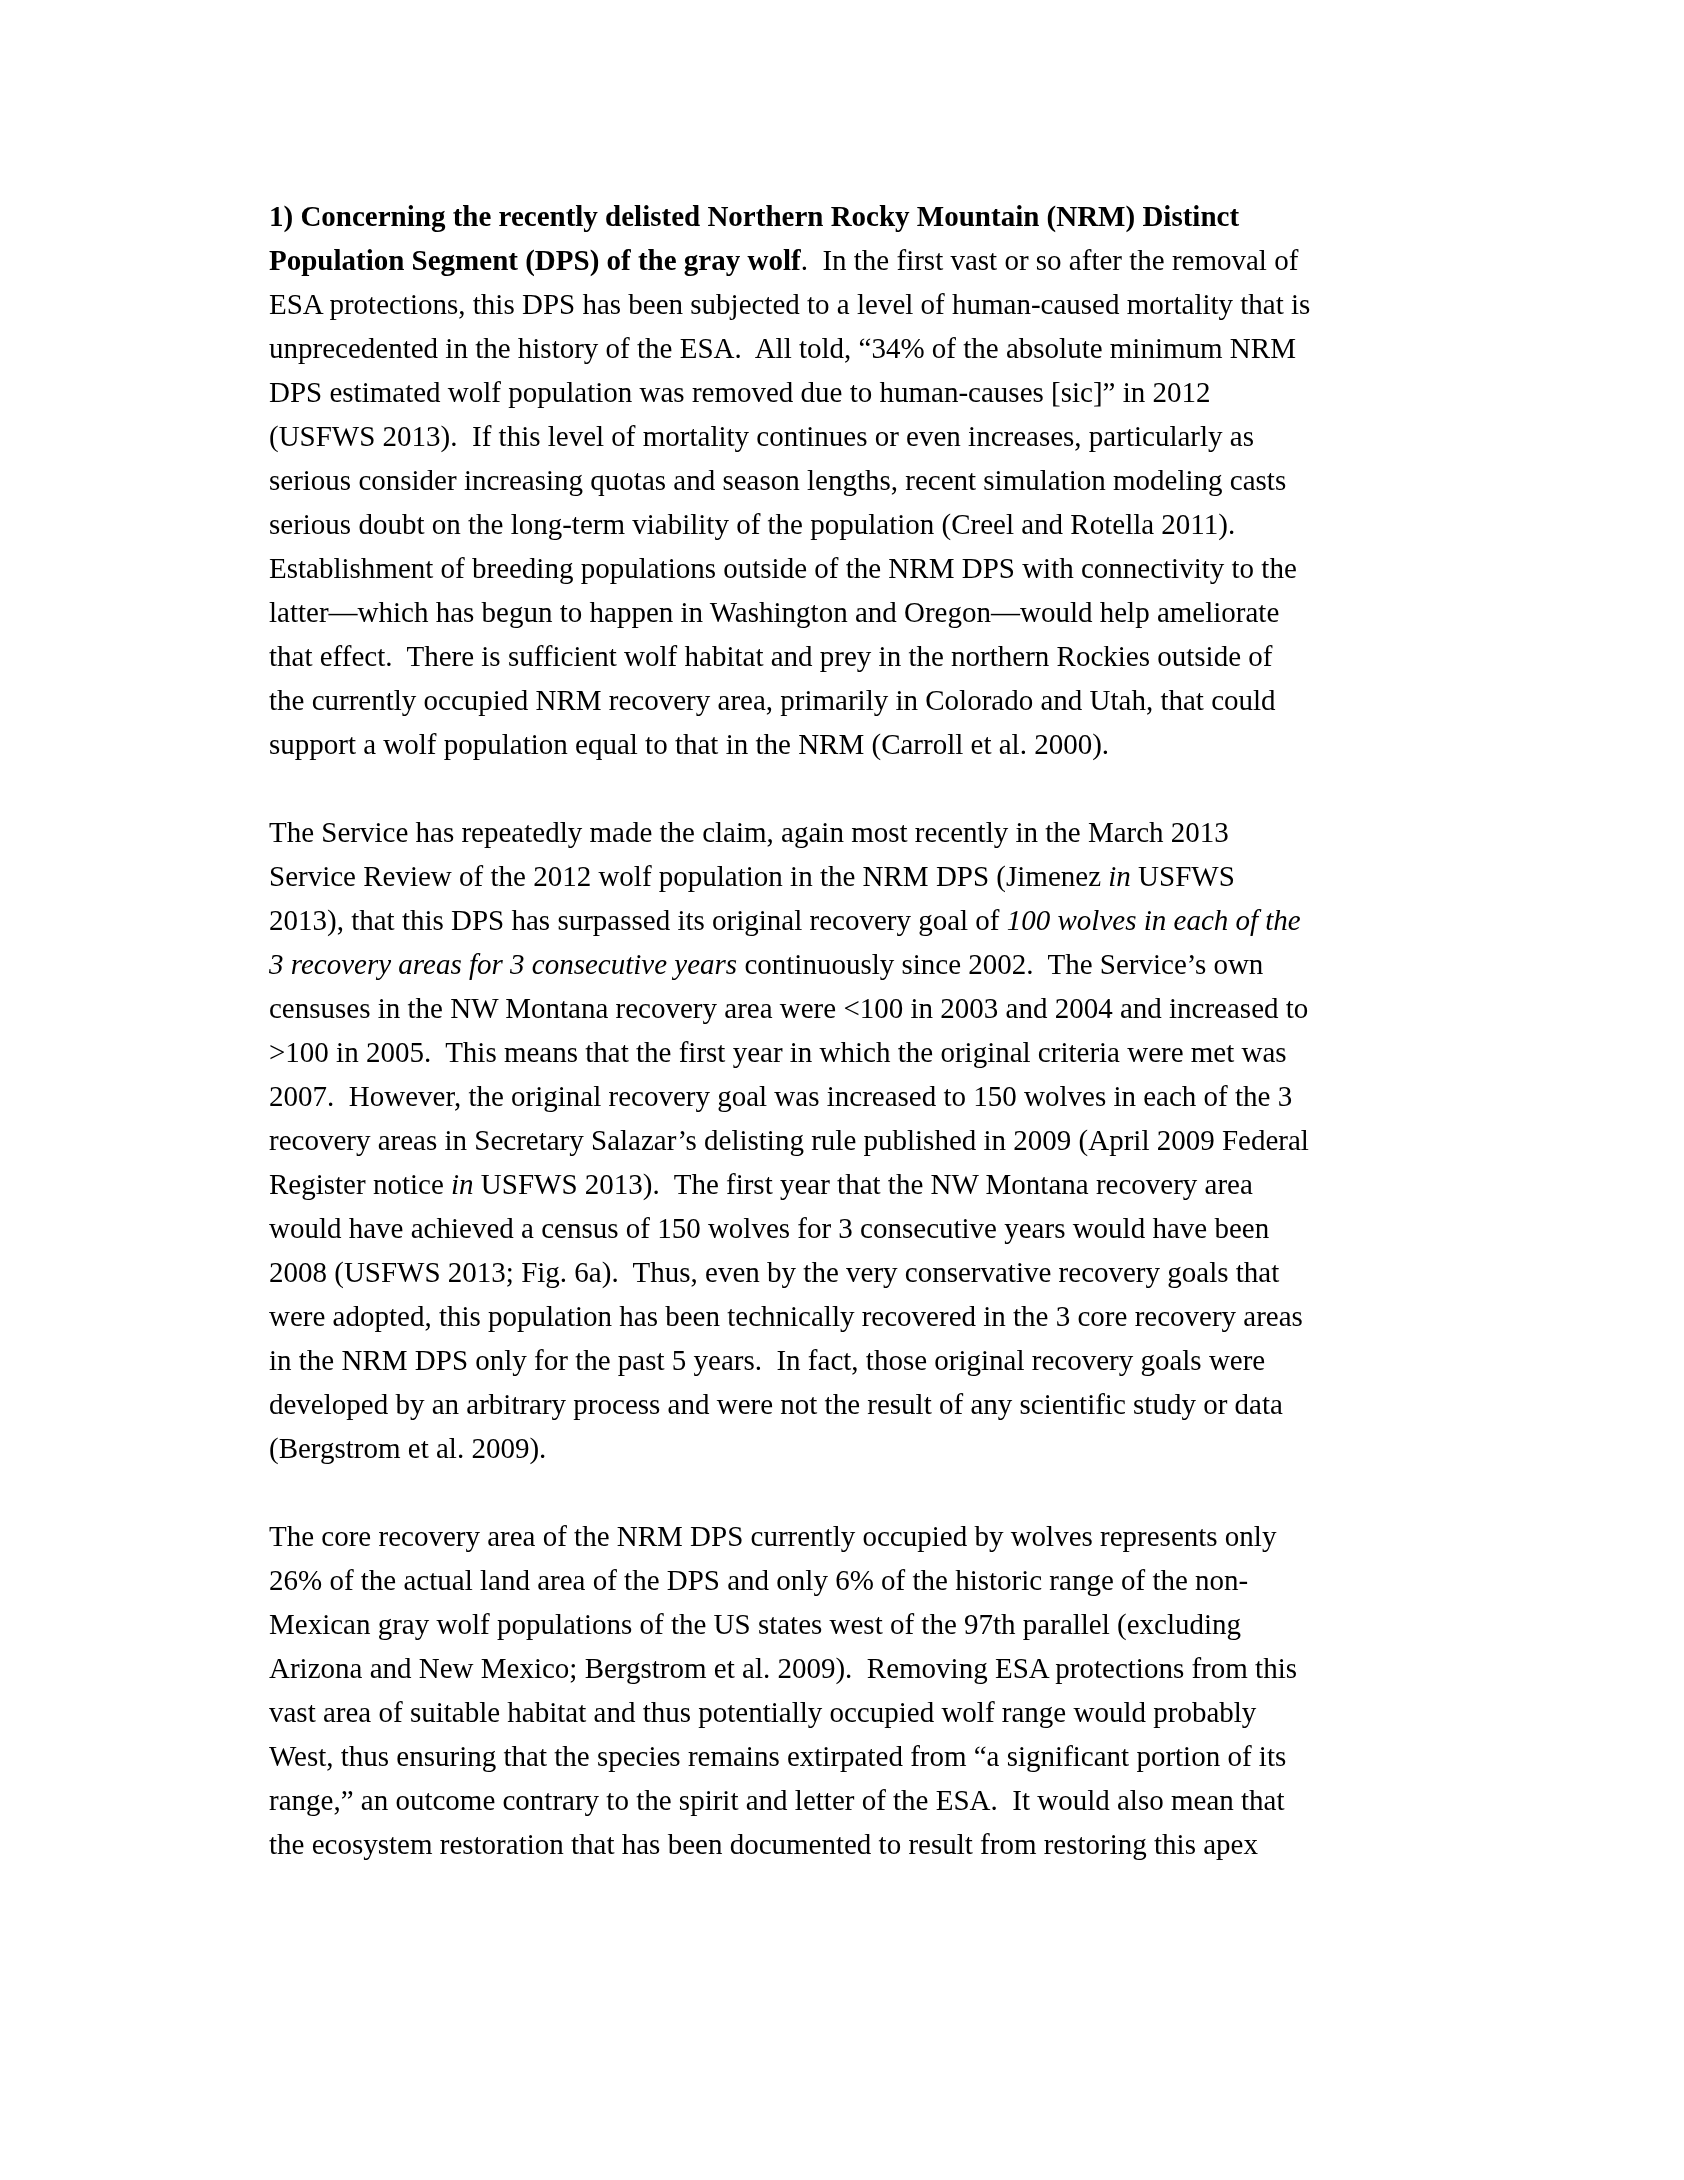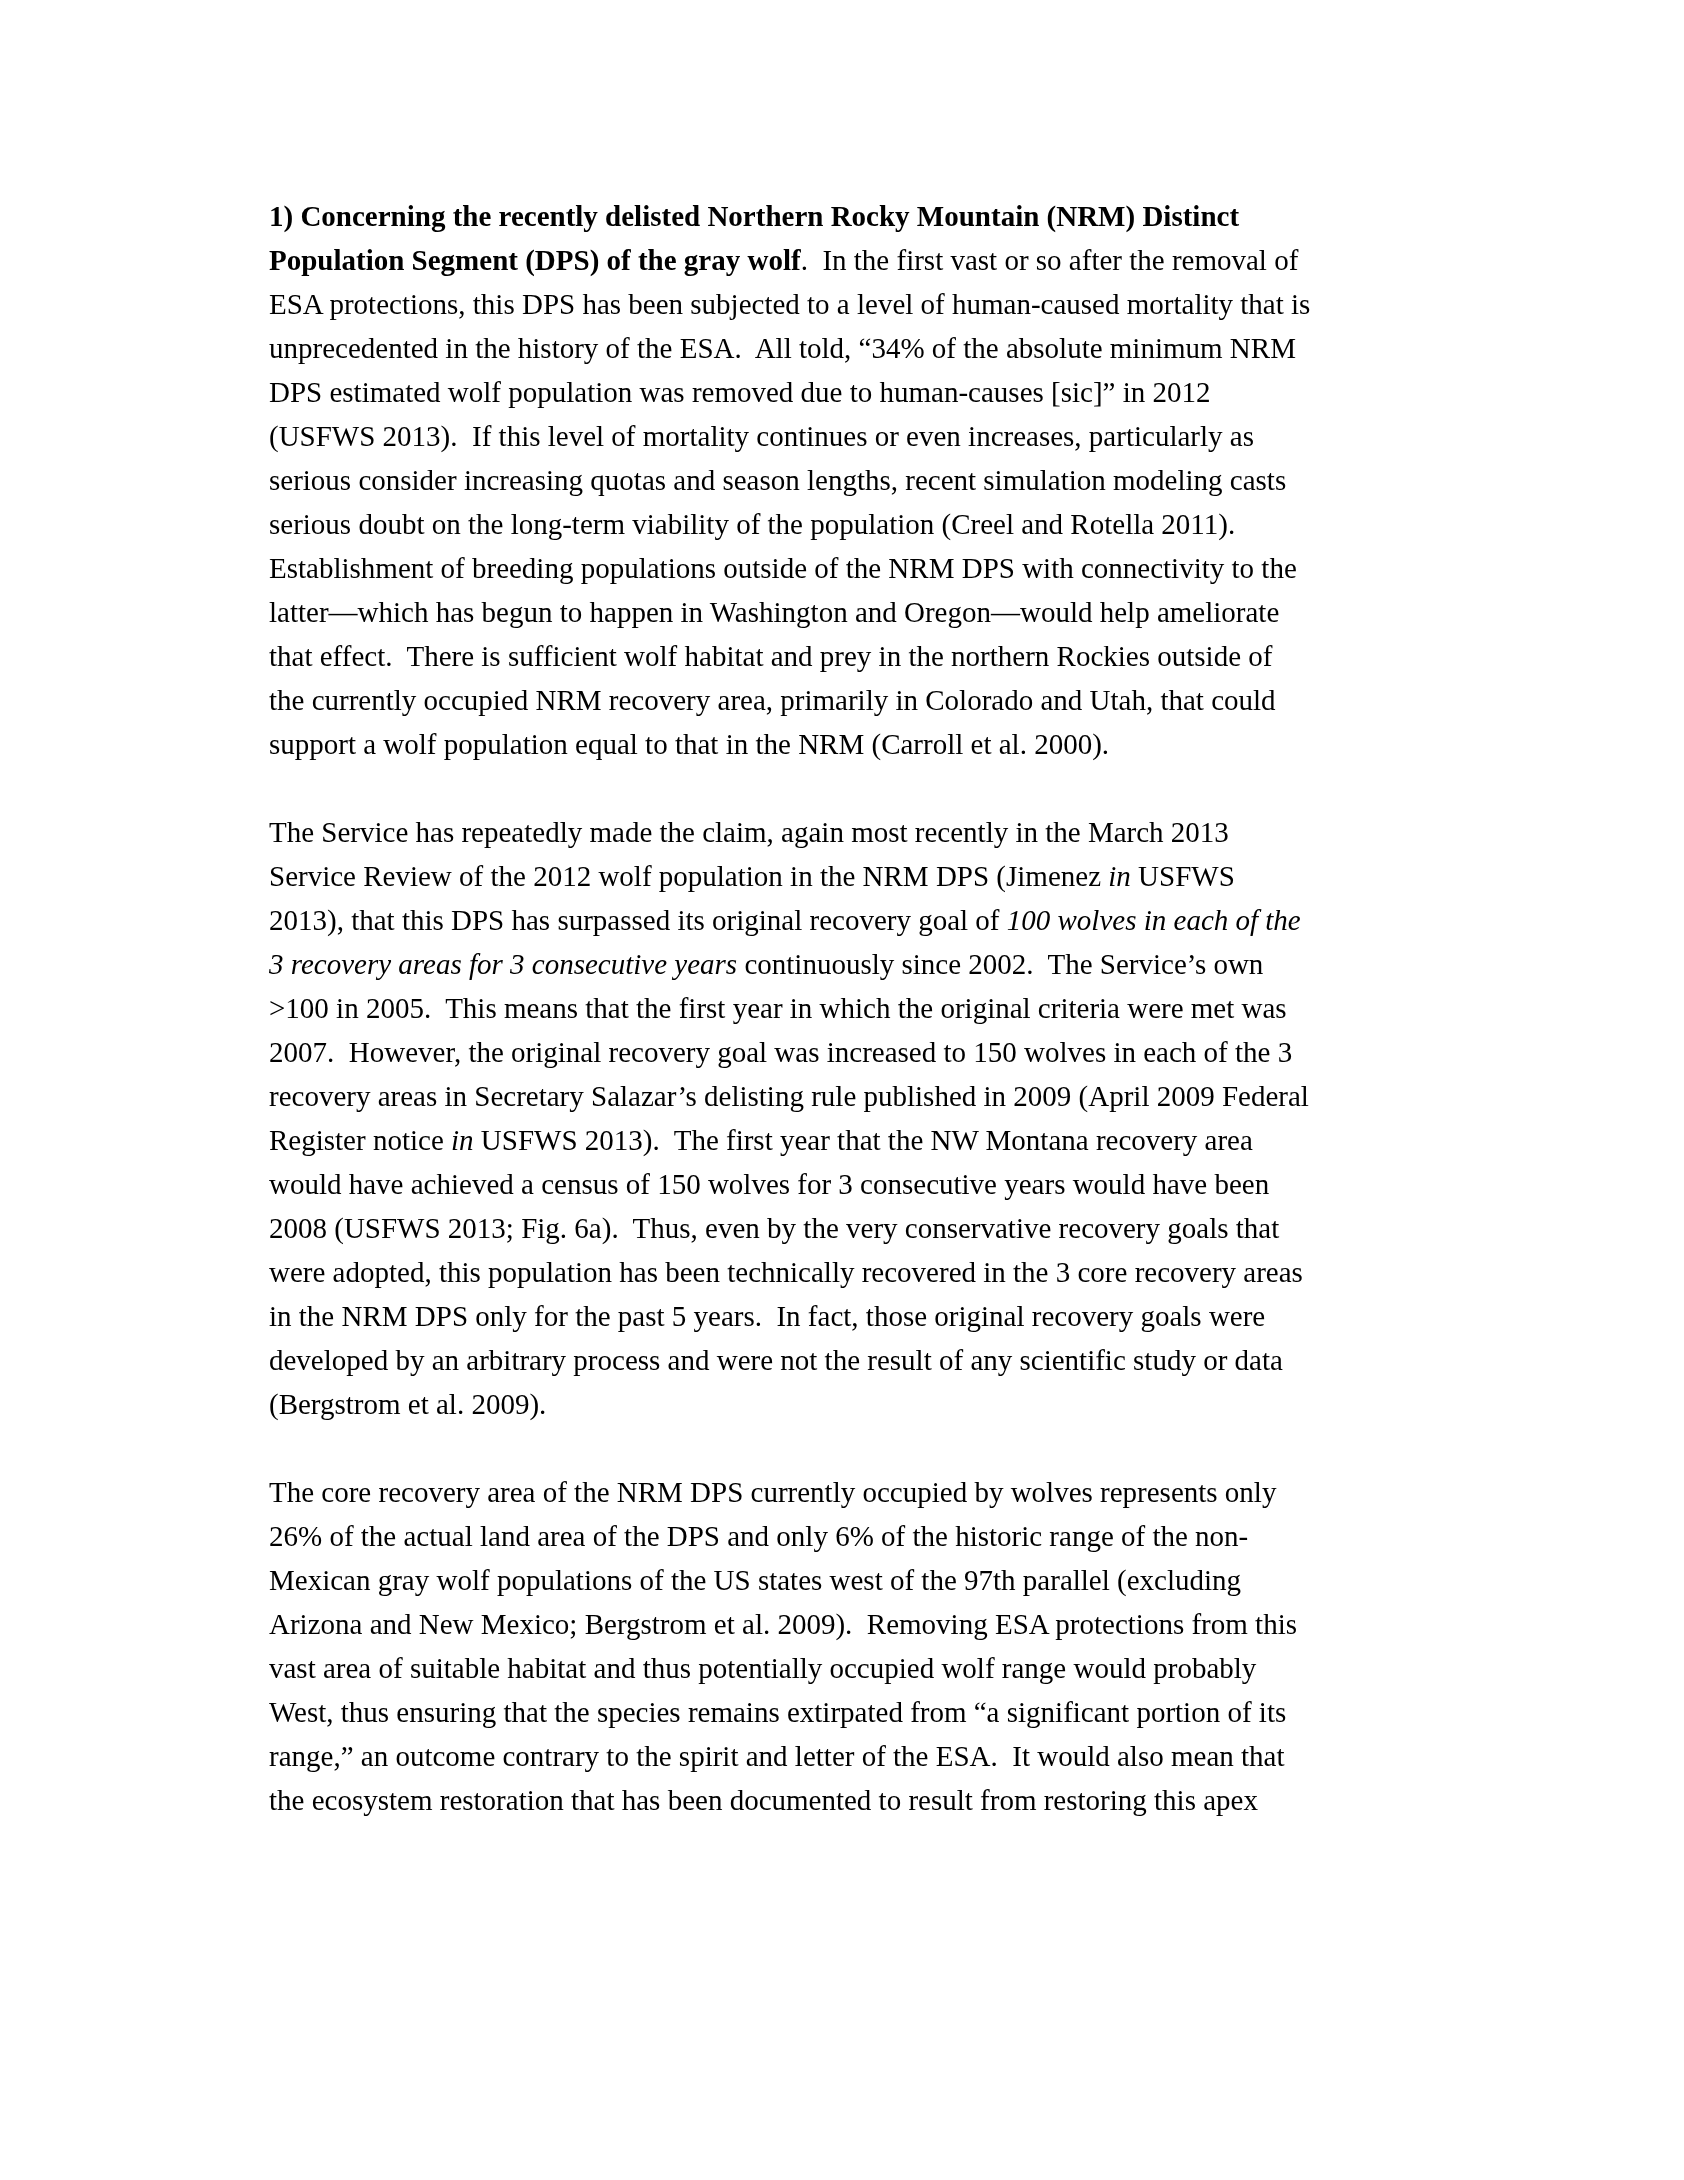--- a/index.html
+++ b/index.html
@@ -57,20 +57,21 @@
         <div class="line"><span>that effect.  There is sufficient wolf habitat and prey in the northern Rockies outside of</span></div>
         <div class="line"><span>the currently occupied NRM recovery area, primarily in Colorado and Utah, that could</span></div>
         <div class="line"><span>support a wolf population equal to that in the NRM (Carroll et al. 2000).</span></div>
       </div>
       <div class="line"> </div>
       <div>
         <div class="line"><span>The Service has repeatedly made the claim, again most recently in the March 2013</span></div>
         <div class="line"><span>Service Review of the 2012 wolf population in the NRM DPS (Jimenez </span><span class="i">in</span><span> USFWS</span></div>
         <div class="line"><span>2013), that this DPS has surpassed its original recovery goal of </span><span class="i">100 wolves in each of the</span></div>
         <div class="line"><span class="i">3 recovery areas for 3 consecutive years</span><span> continuously since 2002.  The Service’s own</span></div>
+        <div class="line"><span>censuses in the NW Montana recovery area were &lt;100 in 2003 and 2004 and increased to</span></div>
         <div class="line"><span>&gt;100 in 2005.  This means that the first year in which the original criteria were met was</span></div>
         <div class="line"><span>2007.  However, the original recovery goal was increased to 150 wolves in each of the 3</span></div>
         <div class="line"><span>recovery areas in Secretary Salazar’s delisting rule published in 2009 (April 2009 Federal</span></div>
         <div class="line"><span>Register notice </span><span class="i">in</span><span> USFWS 2013).  The first year that the NW Montana recovery area</span></div>
         <div class="line"><span>would have achieved a census of 150 wolves for 3 consecutive years would have been</span></div>
         <div class="line"><span>2008 (USFWS 2013; Fig. 6a).  Thus, even by the very conservative recovery goals that</span></div>
         <div class="line"><span>were adopted, this population has been technically recovered in the 3 core recovery areas</span></div>
         <div class="line"><span>in the NRM DPS only for the past 5 years.  In fact, those original recovery goals were</span></div>
         <div class="line"><span>developed by an arbitrary process and were not the result of any scientific study or data</span></div>
         <div class="line"><span>(Bergstrom et al. 2009).</span></div>

